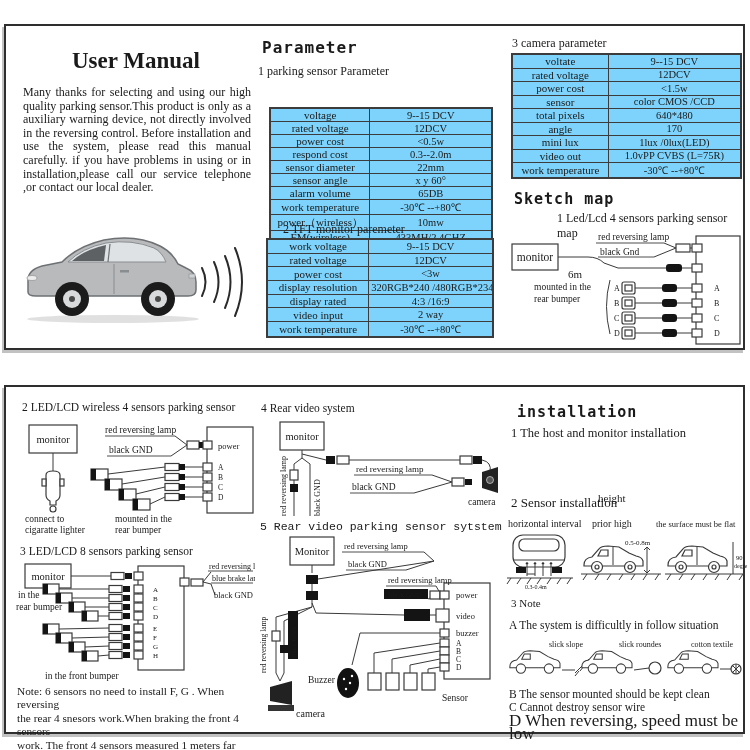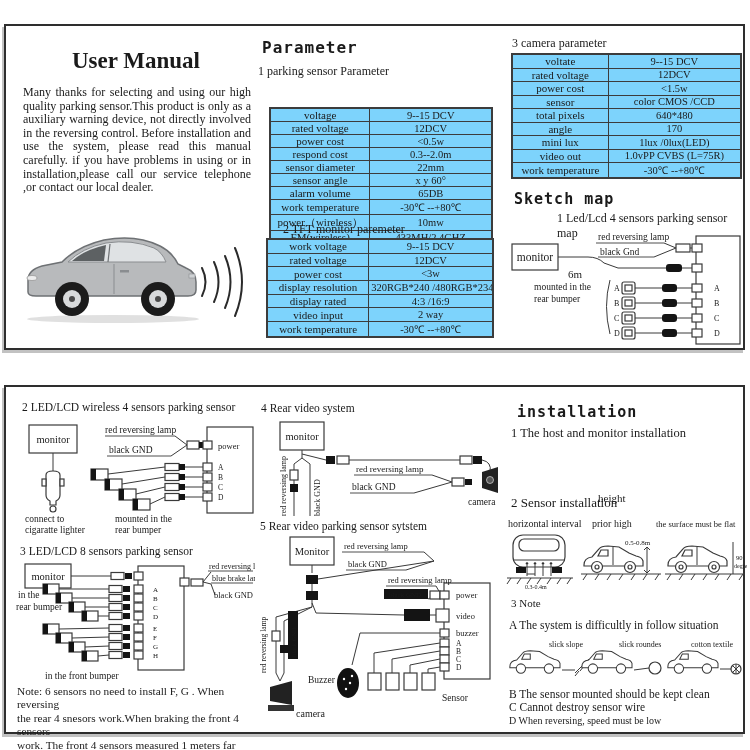--- a/index.html
+++ b/index.html
@@ -446,21 +446,21 @@
           <rect x="209" y="59" width="7" height="6" class="blk"></rect>
       </g>
       <text x="46" y="20" font-size="10.5" text-anchor="middle">monitor</text>
       <text x="30" y="96" font-size="8" transform="rotate(-90 30 96)">red reversing lamp</text>
       <text x="64" y="96" font-size="8" transform="rotate(-90 64 96)">black   GND</text>
       <text x="100" y="52" font-size="9">red   reversing lamp</text>
       <text x="96" y="70" font-size="9.5">black   GND</text>
       <text x="212" y="85" font-size="9.5">camera</text>
     </svg>
 
-    <div class="abs b-title" style="left:254px;top:133px;">5  Rear  video  parking   sensor  sytstem</div>
+    <div class="abs b-title" style="left:254px;top:133px;font-family:Liberation Mono, monospace;">5  Rear  video  parking   sensor  sytstem</div>
     <svg class="abs" style="left:250px;top:146px;" width="248" height="192" viewBox="0 0 248 192">
       <g>
         <rect x="34" y="4" width="44" height="28" class="box"></rect>
         <path class="wire" d="M56 32 L56 40"></path>
         <rect x="50" y="42" width="12" height="9" class="blk"></rect>
         <rect x="50" y="58" width="12" height="9" class="blk"></rect>
         <path class="wire" d="M56 51 L56 58 M56 67 L56 74 L20 84 L20 140 M56 74 L28 88 L28 140"></path>
         <rect x="16" y="98" width="8" height="10" class="box"></rect>
         <rect x="24" y="112" width="8" height="8" class="blk"></rect>
         <path class="wire" d="M20 140 L24 148 M28 140 L24 148"></path>
@@ -598,15 +598,15 @@
         <circle cx="14" cy="23" r="5.5" class="box"></circle>
           <circle cx="47" cy="23" r="5.5" class="box"></circle>
       </g>
       <path class="wire" d="M215 32 L226 32"></path>
       <circle cx="231" cy="32" r="5" class="box"></circle>
       <path class="wire" d="M228 29 L234 35 M234 29 L228 35 M231 27 L231 37"></path>
     </svg>
 
     <div class="abs" style="left:503px;top:301px;font-size:11.5px;line-height:13px;">B  The sensor  mounted should be kept clean</div>
     <div class="abs" style="left:503px;top:314px;font-size:11.5px;line-height:13px;">C  Cannot destroy sensor wire</div>
-    <div class="abs" style="left:503px;top:327px;font-size:10px;line-height:13px;">D  When reversing, speed must be low</div>
+    <div class="abs" style="left:503px;top:327px;font-size:17px;line-height:13px;">D  When reversing, speed must be low</div>
   </section>
 </div>
 
 </body></html>

